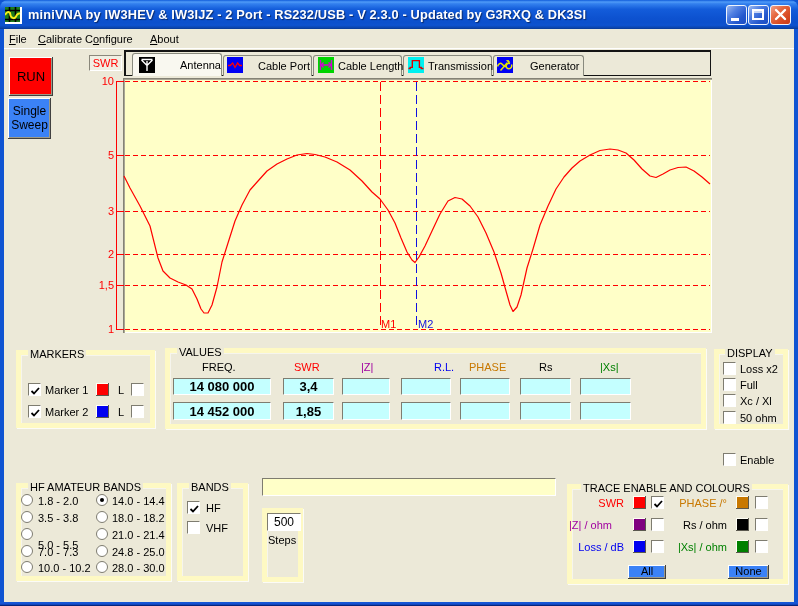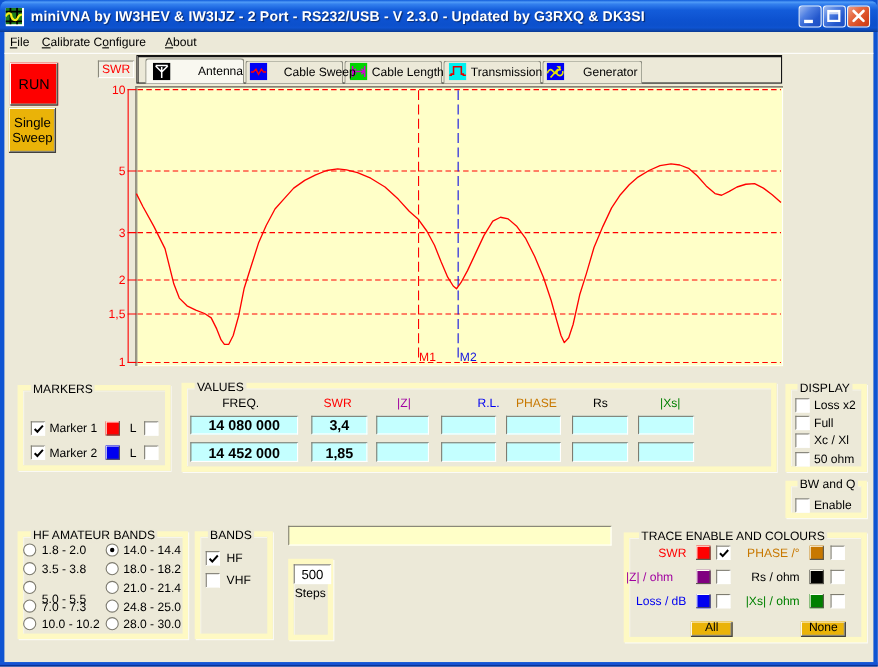--- a/index.html
+++ b/index.html
@@ -17,21 +17,21 @@
 .tbtn.blue { background:linear-gradient(135deg,#9db9ef 0%,#4f7fe2 35%,#2458cd 70%,#1c4ec4 100%); }
 .tbtn.red { background:linear-gradient(135deg,#f0a188 0%,#e66a42 35%,#d84a22 70%,#ca3a16 100%); }
 #content { position:absolute; left:4px; top:29px; width:790px; height:573px; background:#ece9d8; }
 #botborder { position:absolute; left:0; top:602px; width:798px; height:4px;
   background:linear-gradient(180deg,#1558d8 0%,#1550cf 55%,#062a8a 80%,#051d66 100%); }
 .menuitem { position:absolute; top:33px; font-size:11px; color:#000; }
 .u { text-decoration:underline; }
 #menubar-line { position:absolute; left:4px; top:48px; width:790px; height:1px; background:#fff; }
 
 
-.raised { background:#eab308;
+.raised { background:#3b82f6;
   box-shadow: inset -1px -1px 0 #404040, inset 1px 1px 0 #fff, inset -2px -2px 0 #9d9a87; }
 #runbtn { position:absolute; left:9px; top:57px; width:44px; height:39px; background:#fe0000;
   box-shadow: inset -1px -1px 0 #404040, inset 1px 1px 0 #fff, inset -2px -2px 0 #9d9a87;
   color:#000; font-size:13px; text-align:center; line-height:39px; }
 #sweepbtn { position:absolute; left:8px; top:98px; width:43px; height:41px;
   color:#000; font-size:12px; text-align:center; padding-top:6px; line-height:14px; }
 #swrlabel { position:absolute; left:89px; top:55px; width:33px; height:16px; background:#f1efe3;
   border-top:1px solid #8a887b; border-left:1px solid #8a887b;
   border-bottom:1px solid #fff; border-right:1px solid #fff;
   color:#f00; font-size:11px; text-align:center; line-height:14px; }
@@ -132,21 +132,21 @@
       <rect width="16" height="16" fill="#00f0f0"></rect>
       <path d="M0.5,11.5 H2.2 V10.4 H4.3 V3.6 H11.4 V10.4 H13.2 V11.5 H15.5" stroke="#e00000" stroke-width="1.4" fill="none"></path>
     </svg>
   <svg class="tabicon" style="left:497px; top:57px;" viewBox="0 0 16 16">
       <rect width="16" height="16" fill="#0000f4"></rect>
       <path d="M0.5,9.5 C1.5,6.5 3.5,5.5 5,7 C6.5,8.5 7,9.5 8.5,9.8 M14.5,7.5 C15.2,9.5 14,11.8 12,11.8 C10,11.8 8.8,10.3 9.3,8.3 C9.8,6.7 11.5,5.8 13,6.5" stroke="#e6e600" stroke-width="1.5" fill="none"></path>
       <path d="M3.5,13.5 L10.3,5.8" stroke="#e6e600" stroke-width="1.5"></path>
       <path d="M8.8,3.2 L12.6,3.2 L12.6,7 Z" fill="#e6e600" transform="rotate(4 10.7 5.1)"></path>
     </svg>
   <div class="tablabel" style="left:180px; top:59px;">Antenna</div>
-  <div class="tablabel" style="left:258px; top:60px;">Cable Sweep</div>
+  <div class="tablabel" style="left:258px; top:60px;">Cable Port</div>
   <div class="tablabel" style="left:338px; top:60px;">Cable Length</div>
   <div class="tablabel" style="left:428px; top:60px;">Transmission</div>
   <div class="tablabel" style="left:530px; top:60px;">Generator</div>
 
   <div id="plot"></div>
 
   <div class="group" style="left:16px; top:350px; width:139px; height:78px;">
     <div class="glabel">MARKERS</div>
   </div>
   <div class="cb" style="left:28px; top:383px;"><svg width="13" height="13" viewBox="0 0 13 13">
@@ -196,23 +196,20 @@
   </div>
   <div class="cb" style="left:723px; top:362px;"></div>
   <div class="txt" style="left:740px; top:363px;">Loss x2</div>
   <div class="cb" style="left:723px; top:378px;"></div>
   <div class="txt" style="left:740px; top:379px;">Full</div>
   <div class="cb" style="left:723px; top:394px;"></div>
   <div class="txt" style="left:740px; top:395px;">Xc / Xl</div>
   <div class="cb" style="left:723px; top:411px;"></div>
   <div class="txt" style="left:740px; top:412px;">50 ohm</div>
 
-  <div class="group" style="left:714px; top:437px; width:74px; height:34px;">
-    <div class="glabel" style="left:6px;">BW and Q</div>
-  </div>
   <div class="cb" style="left:723px; top:453px;"></div>
   <div class="txt" style="left:740px; top:454px;">Enable</div>
 
   <div class="group" style="left:16px; top:483px; width:155px; height:98px;">
     <div class="glabel">HF AMATEUR BANDS</div>
   </div>
   <div class="radio" style="left:21px; top:494px;"></div>
     <div class="txt" style="left:38px; top:495px;">1.8 - 2.0</div>
   <div class="radio" style="left:21px; top:511px;"></div>
     <div class="txt" style="left:38px; top:512px;">3.5 - 3.8</div>

